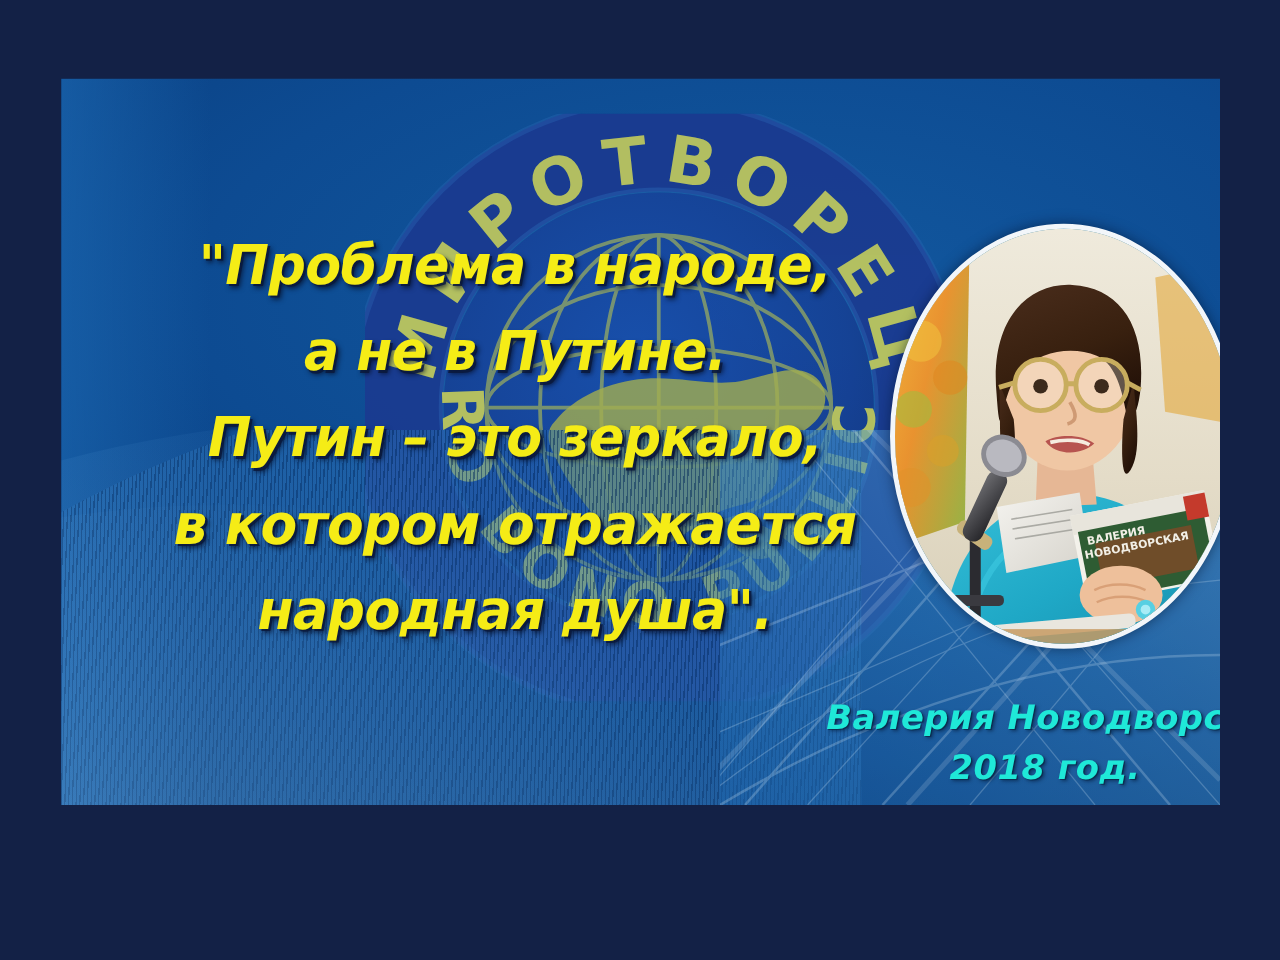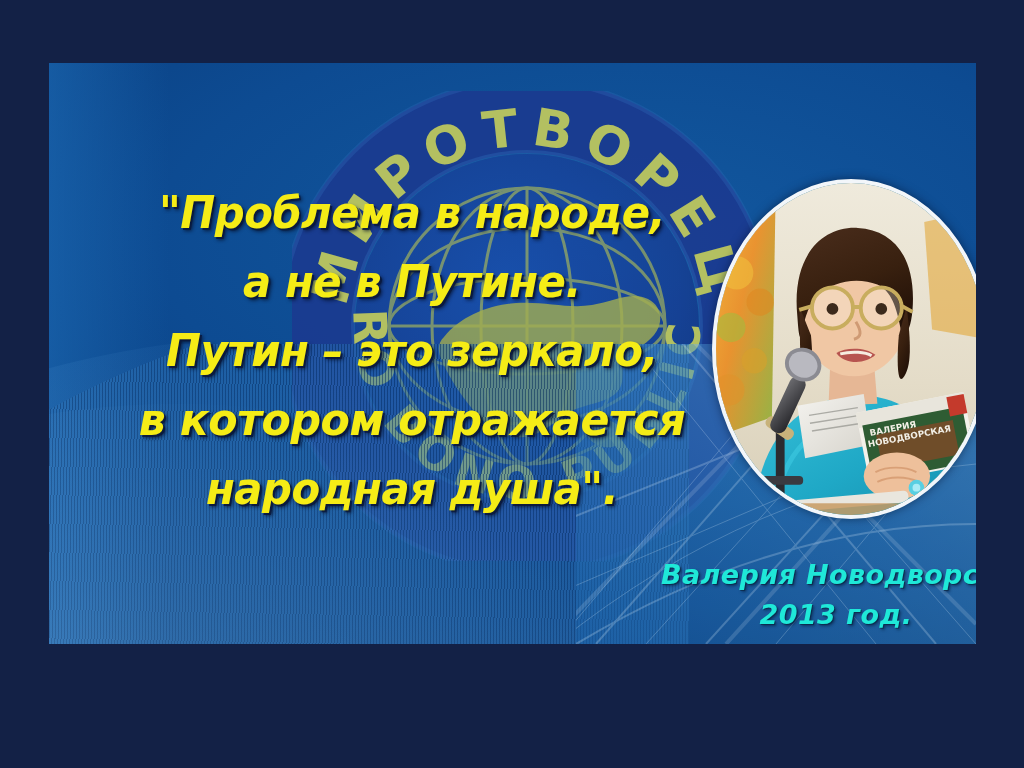--- a/index.html
+++ b/index.html
@@ -401,17 +401,17 @@
         <circle cx="206" cy="312" r="8" fill="#57cfe2"></circle>
         <circle cx="206" cy="312" r="4" fill="#a8ecf6"></circle>
 
         <rect x="76" y="320" width="122" height="12" rx="5" fill="#e9e6de" transform="rotate(-5 137 326)"></rect>
         <rect x="60" y="328" width="150" height="14" fill="#c79a63" opacity=".85"></rect>
       </svg>
     </div>
 
     <div id="attribution">
       <div class="attr-line">Валерия Новодворская.</div>
-      <div class="attr-line">2013 год.</div>
+      <div class="attr-line">2018 год.</div>
     </div>
 
   </div>
 </div>
 
 </body></html>

